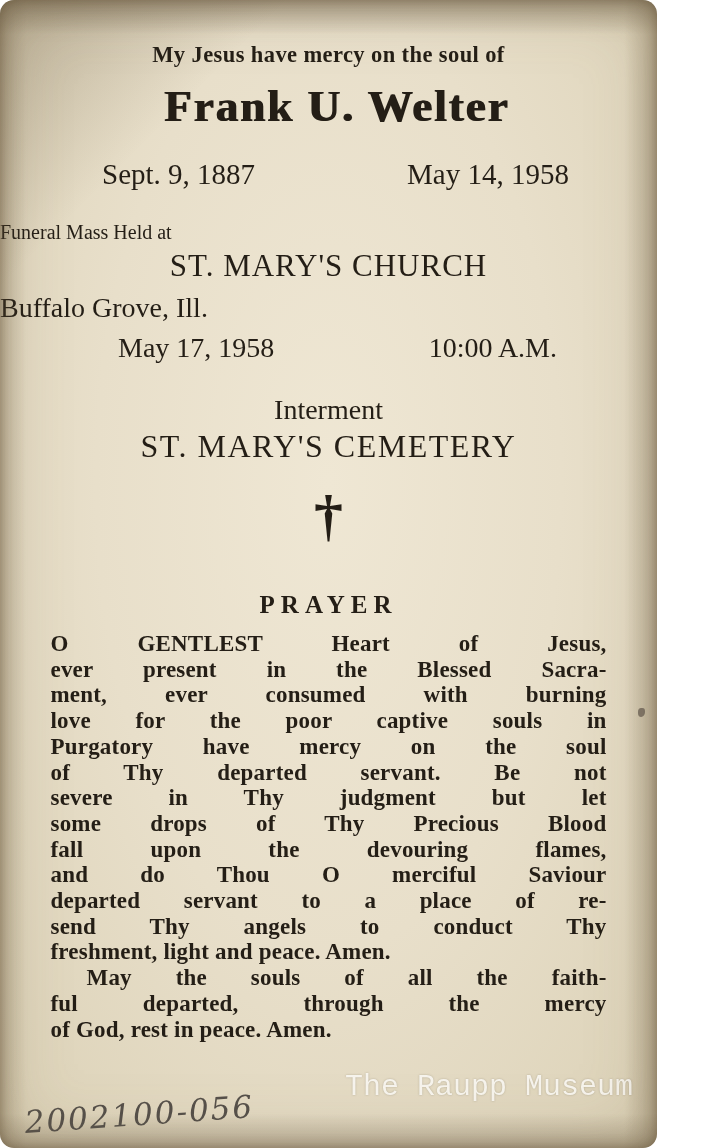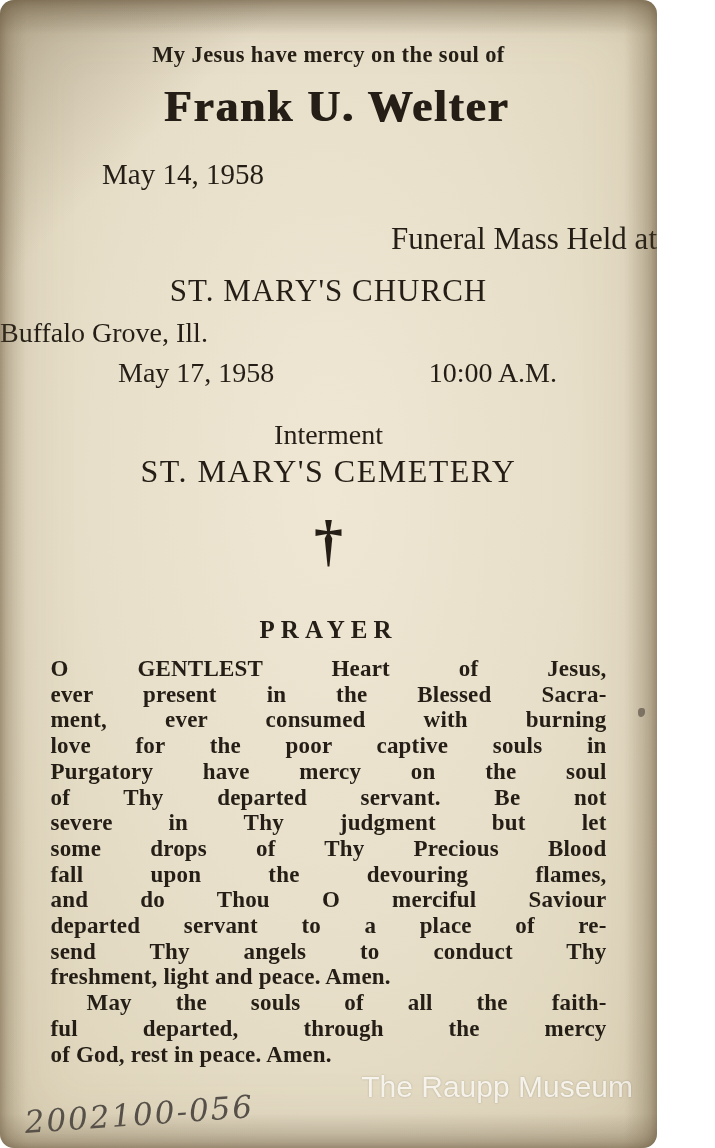--- a/index.html
+++ b/index.html
@@ -48,22 +48,22 @@
     letter-spacing:2px;
     text-shadow:1.3px 0 0 currentColor;
     padding-left:16px;
   }
   .dates {
     display:flex;
     justify-content:space-between;
     margin:26px 88px 0 102px;
     font-size:29px;
   }
-  .funeral-held { margin-top:30px; text-align:right; font-size:31px; }
-  .church   { margin-top:16px;  text-align:center; font-size:31px; letter-spacing:1px; }
+  .funeral-held { margin-top:30px; text-align:left; font-size:20px; }
+  .church   { margin-top:4px;  text-align:center; font-size:31px; letter-spacing:1px; }
   .location { margin-top:8px;  text-align:left; font-size:28px; }
   .datetime {
     display:flex;
     justify-content:space-between;
     margin:8px 100px 0 118px;
     font-size:28px;
   }
   .interment { margin-top:30px; text-align:center; font-size:28px; }
   .cemetery  { margin-top:2px;  text-align:center; font-size:32px; letter-spacing:1.5px; }
   .cross {
@@ -87,21 +87,21 @@
     line-height:25.7px;
     font-weight:600;
     letter-spacing:0.2px;
   }
   .pl { text-align:justify; text-align-last:justify; }
   .pl.end { text-align-last:left; }
   .pl.indent { padding-left:36px; }
   .watermark {
     position:absolute;
     right:24px; bottom:44px;
-    font-family:Liberation Sans, sans-serif;
+    font-family:Liberation Mono, monospace;
     font-size:30px;
     color:rgba(252,250,244,0.92);
     text-shadow:0 0 2px rgba(120,110,90,0.45);
   }
   .accession {
     position:absolute;
     left:26px; bottom:8px;
     font-size:31px;
     font-style:italic;
     letter-spacing:2px;
@@ -122,20 +122,21 @@
 </head>
 <body>
 
 <div class="scan">
 
   <div class="header-line">My Jesus have mercy on the soul of</div>
 
   <div class="name">Frank U. Welter</div>
 
   <div class="dates">
+    <span>Sept. 9, 1887</span>
     <span>May 14, 1958</span>
   </div>
 
   <div class="funeral-held">Funeral Mass Held at</div>
   <div class="church">ST. MARY'S CHURCH</div>
   <div class="location">Buffalo Grove, Ill.</div>
 
   <div class="datetime">
     <span>May 17, 1958</span>
     <span>10:00 A.M.</span>

